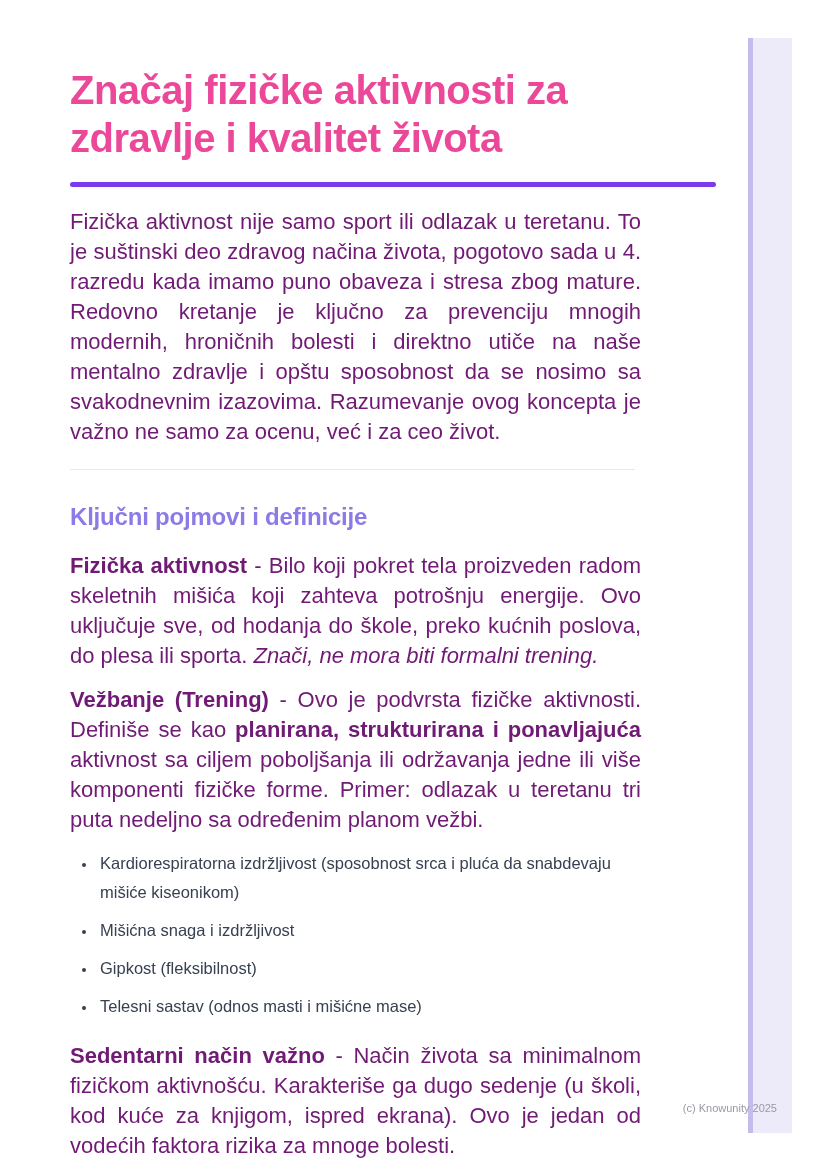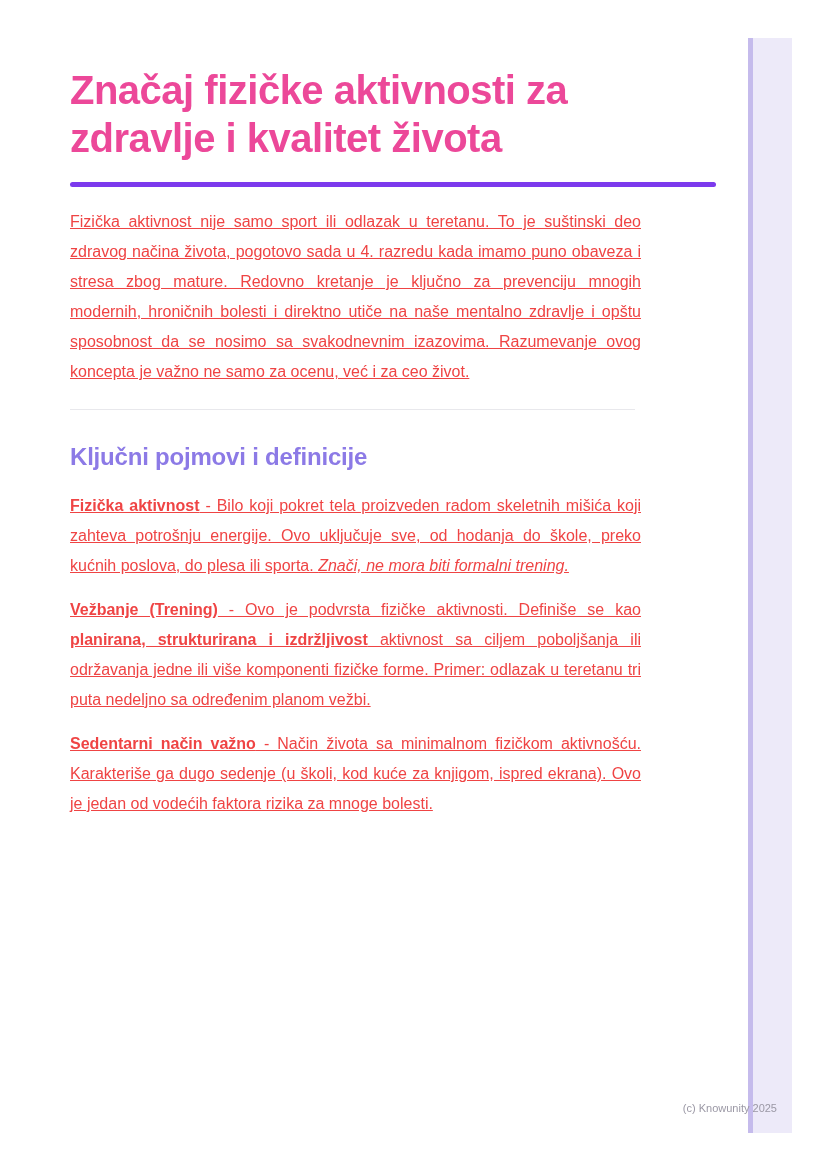--- a/index.html
+++ b/index.html
@@ -53,25 +53,24 @@
   h2.section-heading {
     margin: 32px 0 0 0;
     font-size: 24px;
     line-height: 29px;
     font-weight: bold;
     color: #8c7ae6;
     letter-spacing: -0.2px;
   }
   p.body-par {
     margin: 20px 0 0 0;
-    font-size: 16px;
+    font-size: 22px;
     line-height: 30px;
-    color: #ef4444;
+    color: #701a75;
     text-align: justify;
-    text-decoration: underline;
   }
   p.body-par + p.body-par {
     margin-top: 14px;
   }
   .section-divider {
     border: none;
     border-top: 1px solid #e8e8ec;
     margin: 22px 0 0 0;
     width: 565px;
   }
@@ -119,23 +118,29 @@
 
 
     <p class="body-par"><span>Fizička aktivnost nije samo sport ili odlazak u teretanu. To je suštinski deo zdravog načina života, pogotovo sada u 4. razredu kada imamo puno obaveza i stresa zbog mature. Redovno kretanje je ključno za prevenciju mnogih modernih, hroničnih bolesti i direktno utiče na naše mentalno zdravlje i opštu sposobnost da se nosimo sa svakodnevnim izazovima. Razumevanje ovog koncepta je važno ne samo za ocenu, već i za ceo život.</span></p>
 
     <hr class="section-divider">
 
     <h2 class="section-heading">Ključni pojmovi i definicije</h2>
 
     <p class="body-par"><b>Fizička aktivnost</b><span> - Bilo koji pokret tela proizveden radom skeletnih mišića koji zahteva potrošnju energije. Ovo uključuje sve, od hodanja do škole, preko kućnih poslova, do plesa ili sporta. </span><i>Znači, ne mora biti formalni trening.</i></p>
 
-    <p class="body-par"><b>Vežbanje (Trening)</b><span> - Ovo je podvrsta fizičke aktivnosti. Definiše se kao </span><b>planirana, strukturirana i izdržljivost</b><span> aktivnost sa ciljem poboljšanja ili održavanja jedne ili više komponenti fizičke forme. Primer: odlazak u teretanu tri puta nedeljno sa određenim planom vežbi.</span></p>
+    <p class="body-par"><b>Vežbanje (Trening)</b><span> - Ovo je podvrsta fizičke aktivnosti. Definiše se kao </span><b>planirana, strukturirana i ponavljajuća</b><span> aktivnost sa ciljem poboljšanja ili održavanja jedne ili više komponenti fizičke forme. Primer: odlazak u teretanu tri puta nedeljno sa određenim planom vežbi.</span></p>
 
 
+    <ul class="bullet-list">
+      <li>Kardiorespiratorna izdržljivost (sposobnost srca i pluća da snabdevaju mišiće kiseonikom)</li>
+      <li>Mišićna snaga i izdržljivost</li>
+      <li>Gipkost (fleksibilnost)</li>
+      <li>Telesni sastav (odnos masti i mišićne mase)</li>
+    </ul>
 
     <p class="body-par"><b>Sedentarni način važno</b><span> - Način života sa minimalnom fizičkom aktivnošću. Karakteriše ga dugo sedenje (u školi, kod kuće za knjigom, ispred ekrana). Ovo je jedan od vodećih faktora rizika za mnoge bolesti.</span></p>
 
   </div>
 
   <div class="footer-credit">(c) Knowunity 2025</div>
 
 </div>
 
 </body></html>

